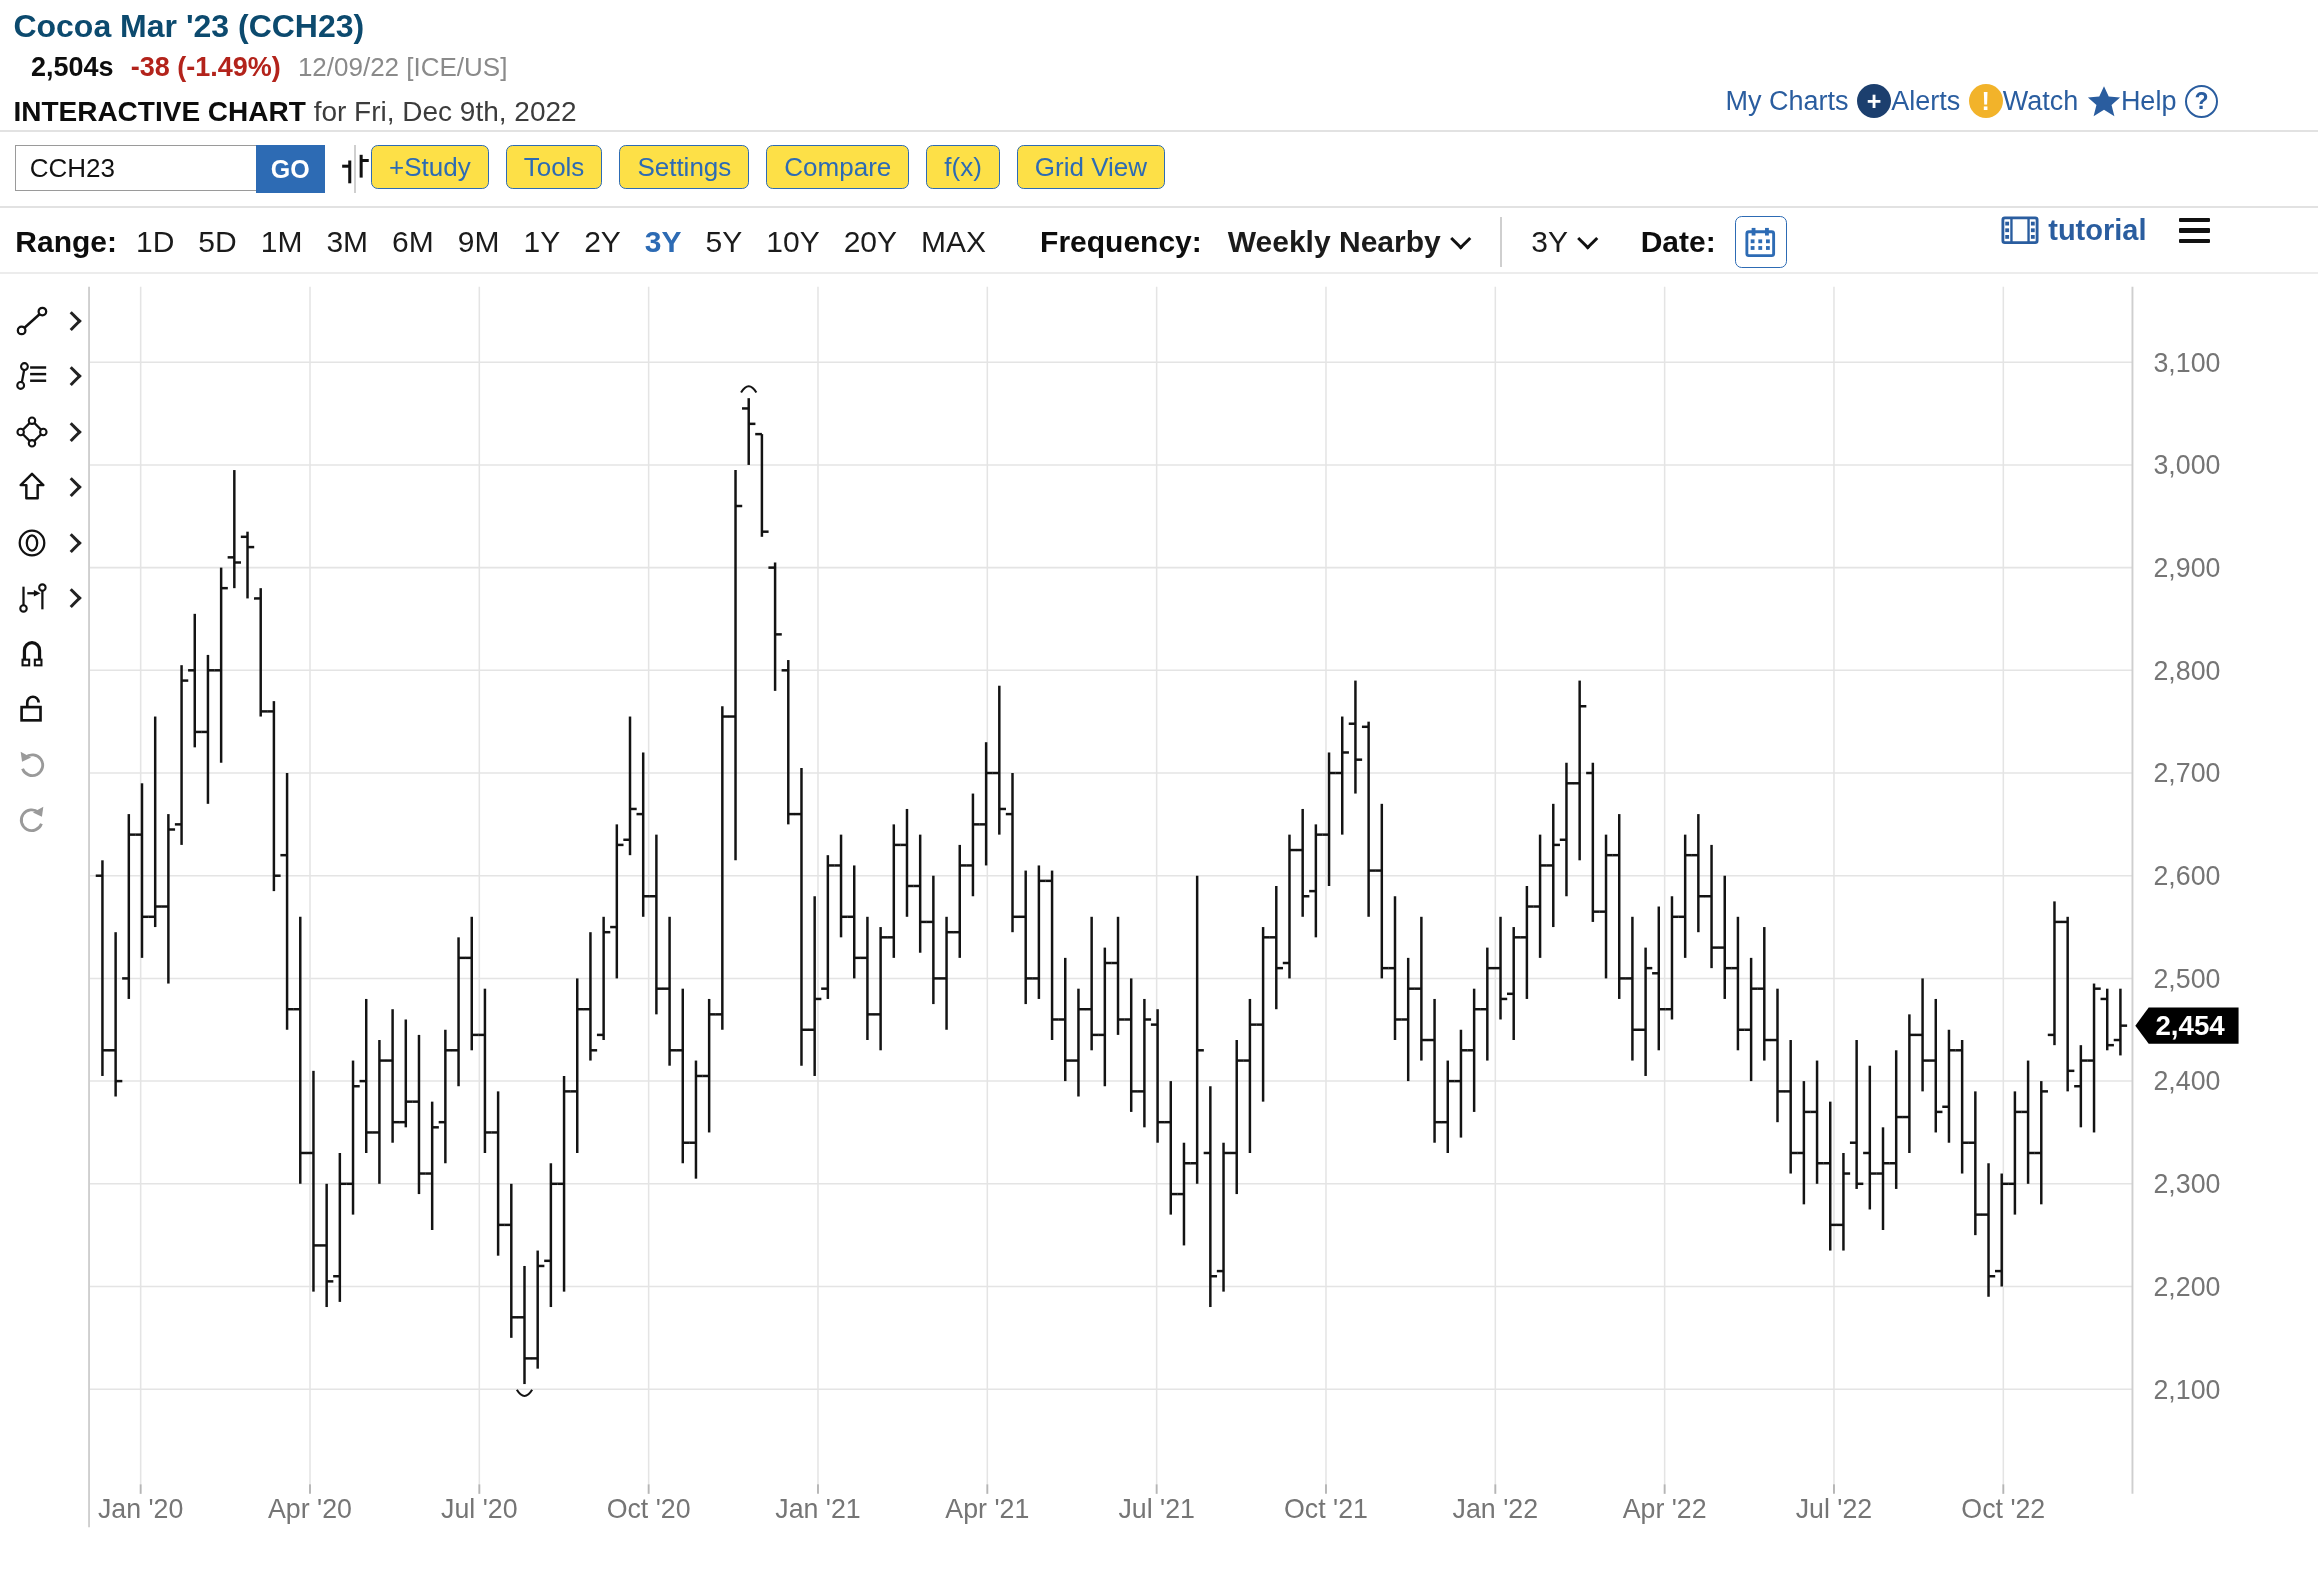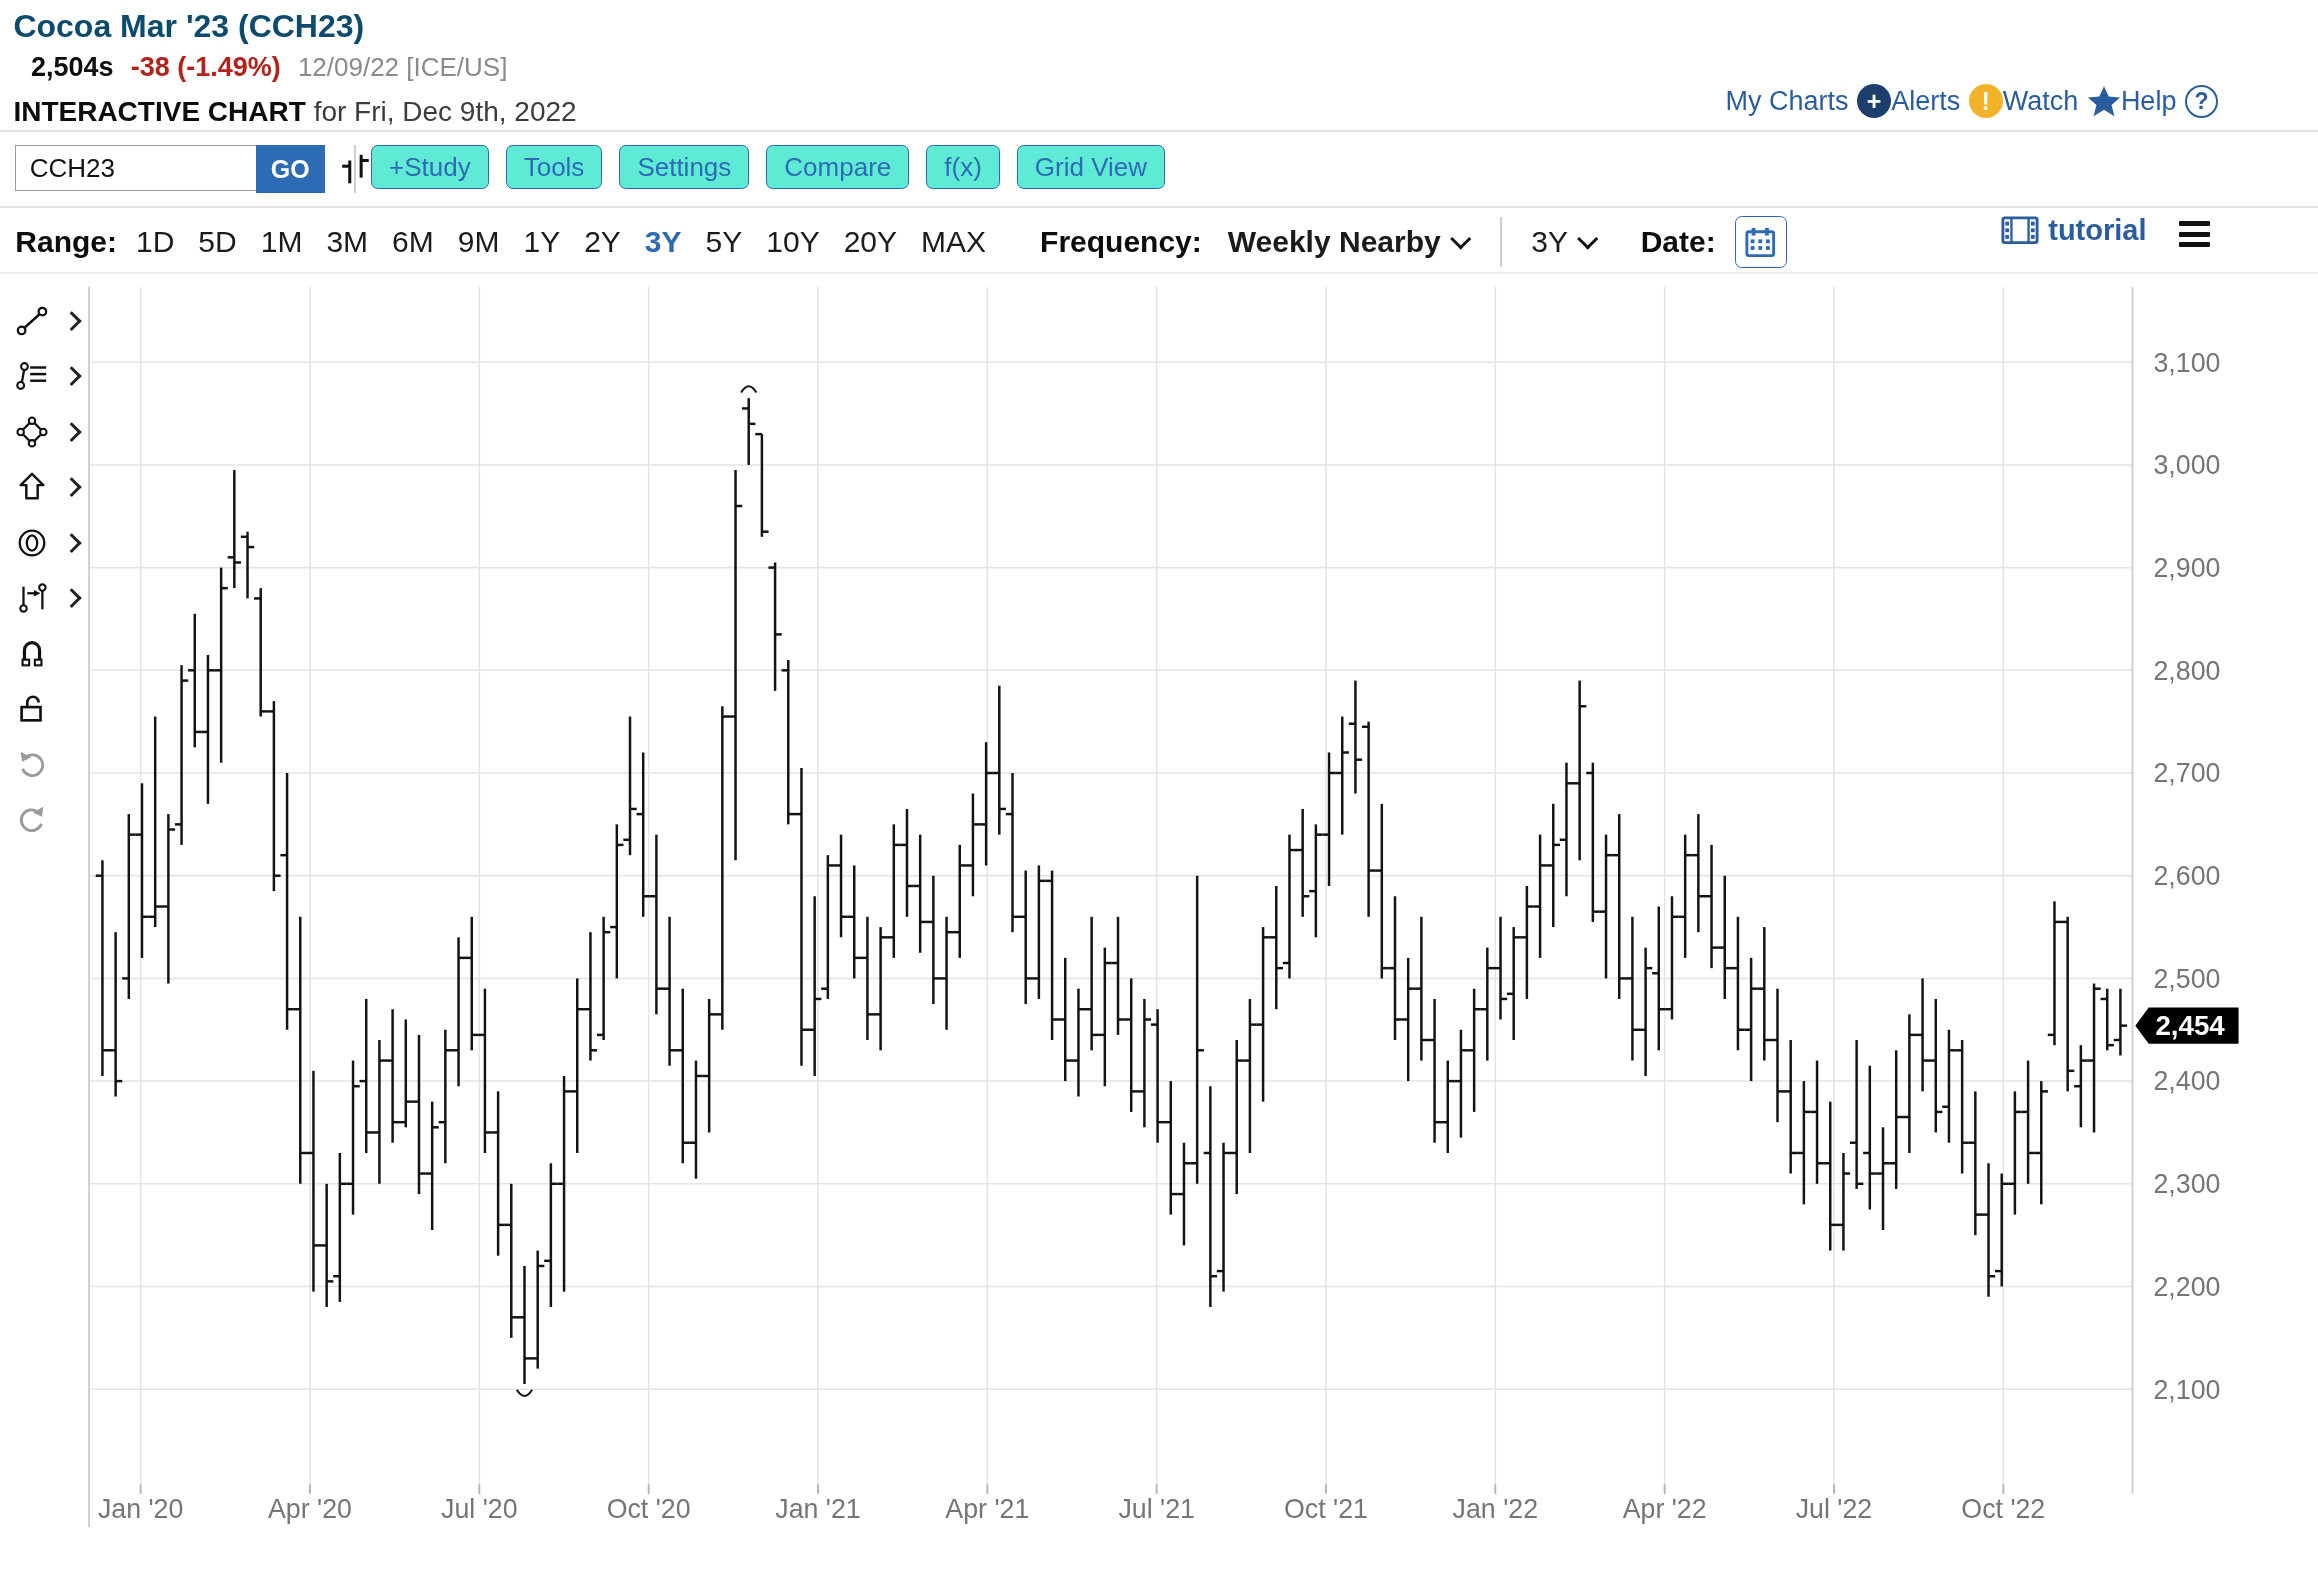--- a/index.html
+++ b/index.html
@@ -25,40 +25,40 @@
   
   #symbol-box{position:absolute;left:15.3px;top:145px;display:flex;}
   #symbol-input{width:226px;height:44px;border:1.9px solid #9a9a9a;border-right:none;font-size:26px;padding:0 0 0 13.4px;
         color:#111;font-family:"Liberation Sans",sans-serif;outline:none;}
   #go-btn{width:69px;height:48px;background:#2d6bb4;color:#fff;border:none;font-weight:bold;font-size:25px;
         font-family:"Liberation Sans",sans-serif;cursor:pointer;}
   #charttype{position:absolute;left:336px;top:151px;cursor:pointer;}
   .vdiv{position:absolute;width:1.9px;background:#cfcfcf;}
   #toolbar-left{position:absolute;left:371px;top:145px;display:flex;gap:17px;}
   #toolbar-right{position:absolute;right:101px;top:145px;display:flex;gap:17px;}
-  .tb-btn{display:inline-flex;align-items:center;justify-content:center;height:44px;padding:0 17px;background:#5eead4;
+  .tb-btn{display:inline-flex;align-items:center;justify-content:center;height:44px;padding:0 17px;background:#fde047;
         border:1.9px solid #2d6bb4;border-radius:6.7px;color:#2d6bb4;font-size:26px;font-family:"Liberation Sans",sans-serif;cursor:pointer;}
   
   #range-row{position:absolute;left:15.3px;top:216px;display:flex;align-items:center;font-size:30px;color:#1b1b1b;}
   #range-row .lbl{font-weight:bold;color:#0d0d0d;}
   #range-items{display:flex;gap:24px;margin-left:19px;}
   .range-opt{cursor:pointer;color:#1b1b1b;}
   .range-opt.active{color:#2d6bb4;font-weight:bold;}
   .chev-down{display:inline-block;width:12.4px;height:12.4px;border-left:3.8px solid #111;border-bottom:3.8px solid #111;
         transform:rotate(-45deg) translateY(-3.8px);margin-left:15.3px;}
   .chev-right{display:inline-block;width:10.5px;height:10.5px;border-top:3.3px solid #222;border-right:3.3px solid #222;
         transform:rotate(45deg);}
   #freq-label{font-weight:bold;margin-left:54px;color:#0d0d0d;}
   #freq-value{margin-left:26px;font-weight:bold;}
   #range-divider{width:1.9px;height:50px;background:#cfcfcf;margin-left:29px;}
   #period-value{margin-left:29px;}
   #date-label{font-weight:bold;margin-left:42px;color:#0d0d0d;}
   #calendar-btn{margin-left:19px;width:50px;height:50px;border:1.9px solid #2d6bb4;border-radius:6.7px;background:#fff;
         display:inline-flex;align-items:center;justify-content:center;cursor:pointer;}
-  #tutorial-wrap{position:absolute;right:109px;top:214px;display:flex;align-items:flex-end;gap:32.5px;}
+  #tutorial-wrap{position:absolute;right:109px;top:214px;display:flex;align-items:center;gap:32.5px;}
   #tutorial{display:flex;align-items:center;gap:9.6px;color:#2a5d9f;font-size:29px;font-weight:bold;cursor:pointer;}
   #hamburger{display:flex;flex-direction:column;gap:5.7px;cursor:pointer;}
   #hamburger div{width:31px;height:4.8px;background:#111;border-radius:1px;}
   
   .side-tool{position:absolute;left:15.3px;display:flex;align-items:center;gap:15.3px;cursor:pointer;}
   
   #chart-svg{position:absolute;left:0;top:0;}
   svg text{font-family:"Liberation Sans",sans-serif;}
 </style>
 </head>

